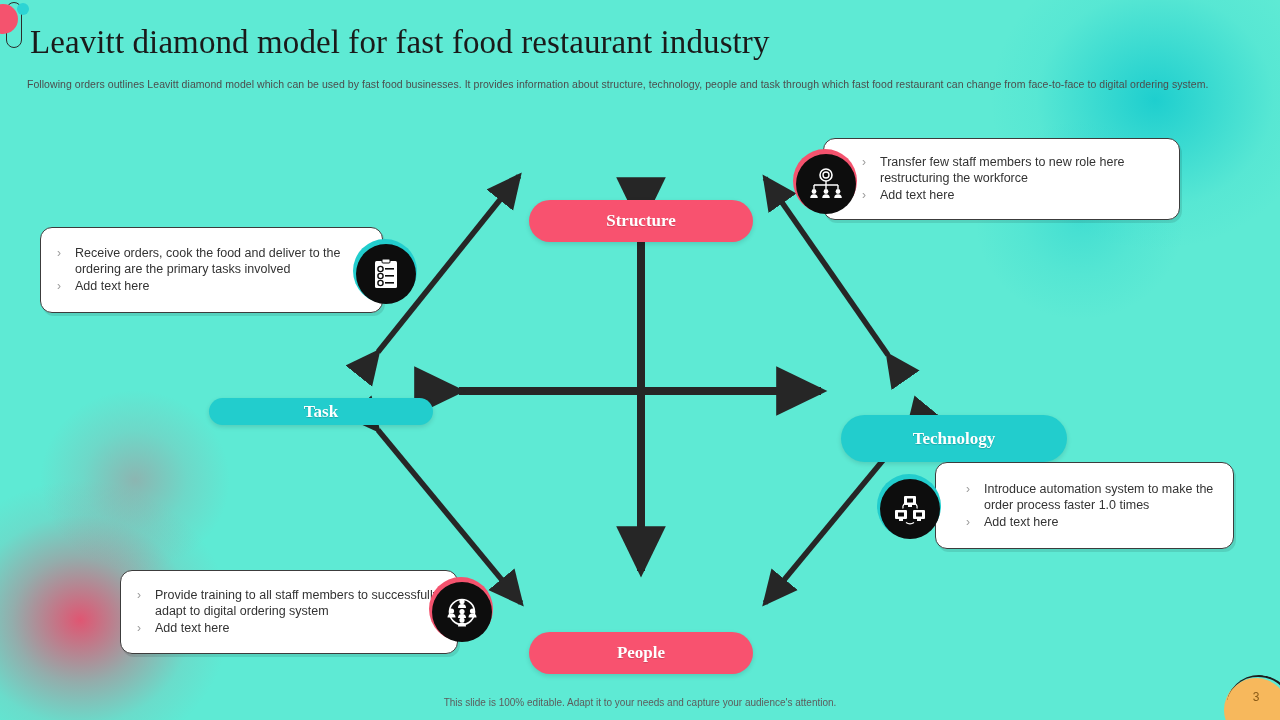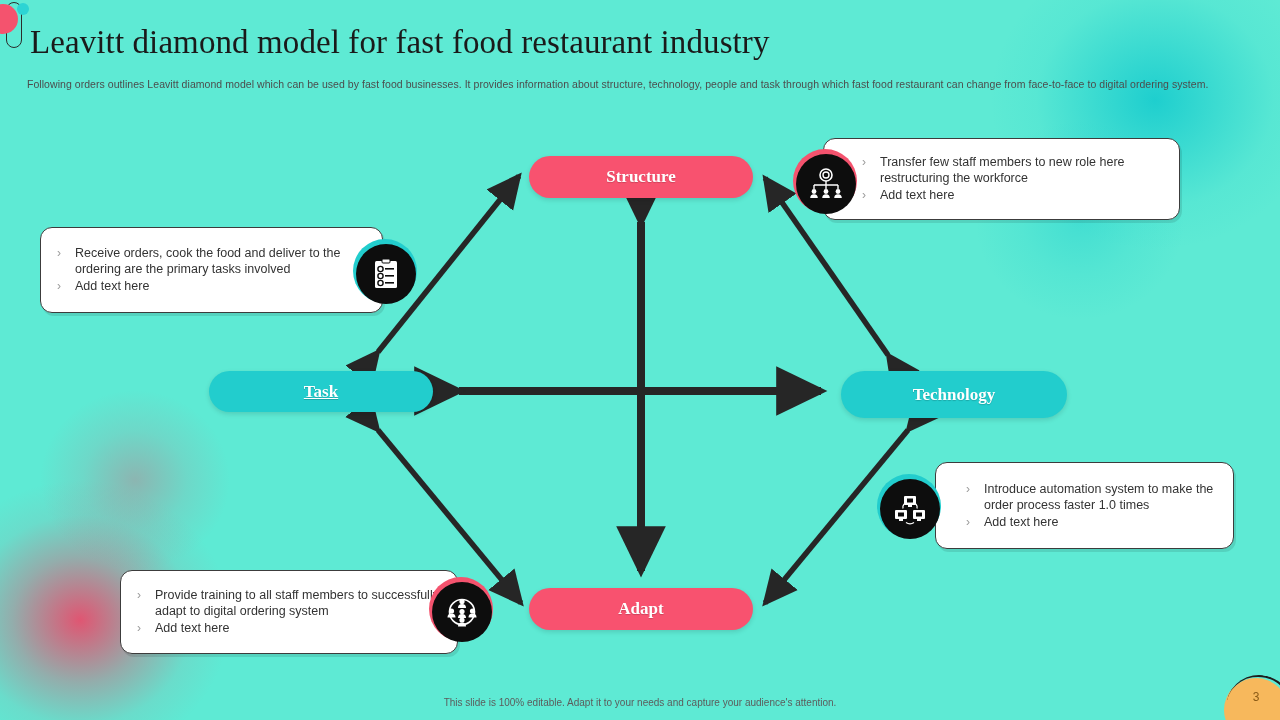--- a/index.html
+++ b/index.html
@@ -51,25 +51,26 @@
     font-size: 10.5px; color: #4c4c4c; letter-spacing: .05px; white-space: nowrap;
   }
 
   
   .node {
     position: absolute; display: flex; align-items: center; justify-content: center;
     border-radius: 26px; color: #ffffff;
     font-family: "Liberation Serif", serif; font-weight: bold; font-size: 17px;
     text-shadow: 0 1px 1px rgba(0,0,0,.18);
     box-shadow: 0 2px 5px rgba(0,0,0,.13);
+    margin-top: 44px;
   }
   .node-pink { background: #f8526f; }
   .node-teal { background: #22cdcd; }
   #node-structure  { left: 529px; top: 156px; width: 224px; height: 42px; }
-  #node-task       { left: 209px; top: 371px; width: 224px; height: 41px; text-decoration: underline; }
+  #node-task       { left: 209px; top: 354px; width: 224px; height: 27px; }
   #node-technology { left: 841px; top: 371px; width: 226px; height: 47px; }
   #node-people     { left: 529px; top: 588px; width: 224px; height: 42px; }
 
   
   #arrows { position: absolute; left: 0; top: 0; width: 1280px; height: 720px; }
 
   
   .callout {
     position: absolute; background: #ffffff;
     border: 1.3px solid #3c3c3c; border-radius: 12px;
@@ -160,21 +161,21 @@
       <line x1="378" y1="352" x2="519" y2="176"></line>
       <line x1="888" y1="355" x2="765" y2="178"></line>
       <line x1="378" y1="430" x2="521" y2="603"></line>
       <line x1="908" y1="430" x2="765" y2="603"></line>
     </g>
   </svg>
 
   <div class="node node-pink" id="node-structure">Structure</div>
   <div class="node node-teal" id="node-task">Task</div>
   <div class="node node-teal" id="node-technology">Technology</div>
-  <div class="node node-pink" id="node-people">Adapt</div>
+  <div class="node node-pink" id="node-people">People</div>
 
   <div class="callout" id="callout-task">
     <ul>
       <li><span class="chev">›</span><span>Receive orders, cook the food and deliver to the ordering are the primary tasks involved</span></li>
       <li><span class="chev">›</span><span>Add text here</span></li>
     </ul>
   </div>
 
   <div class="callout" id="callout-structure">
     <ul>

